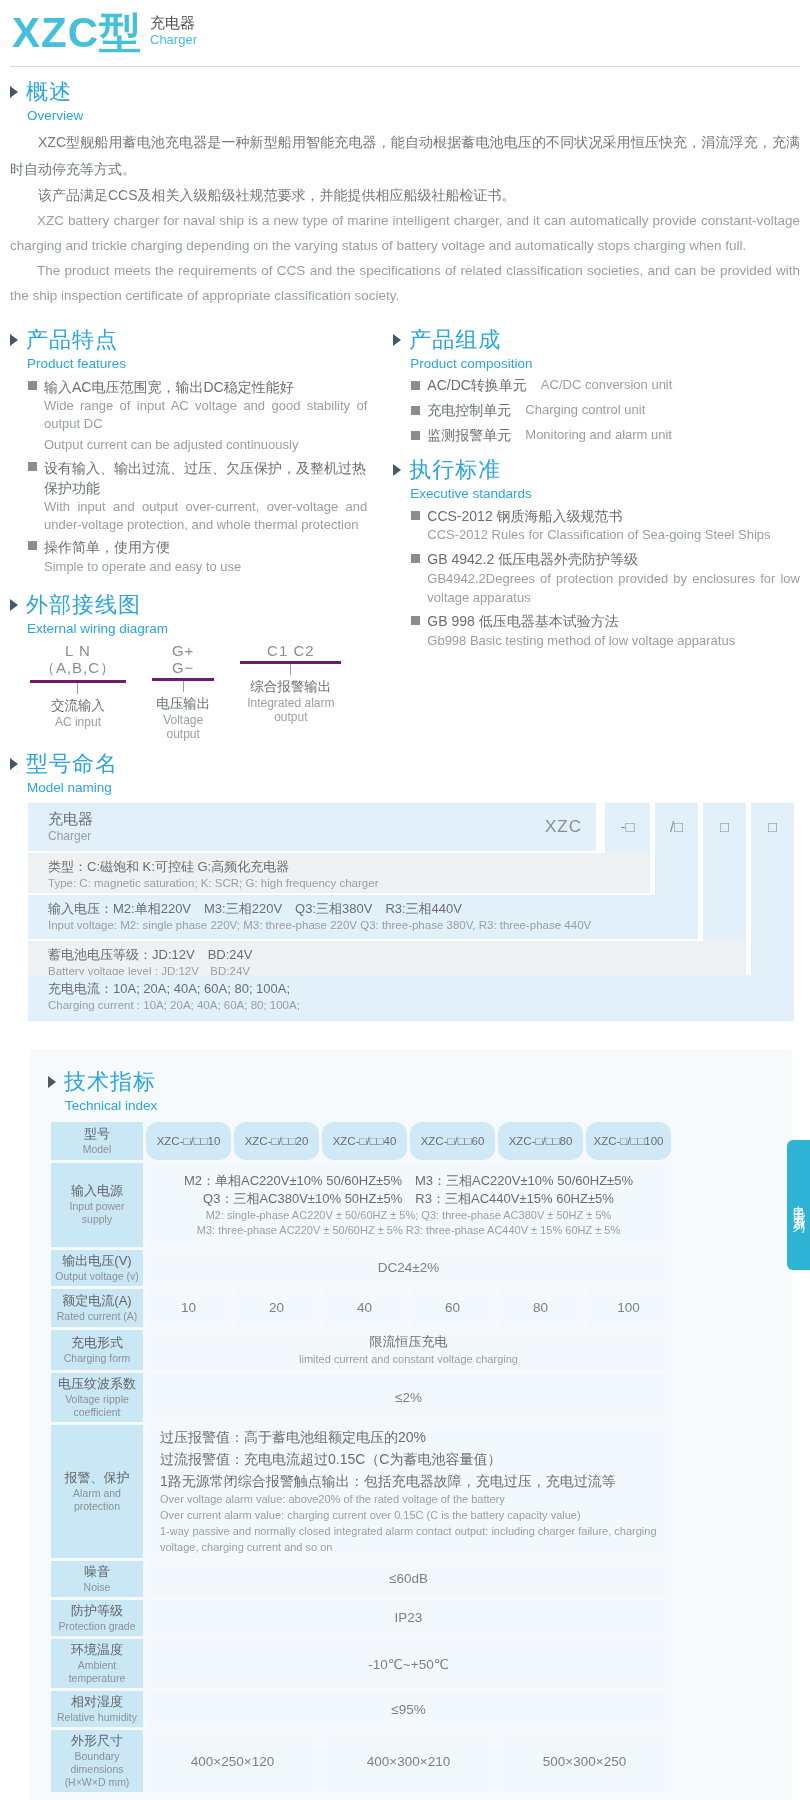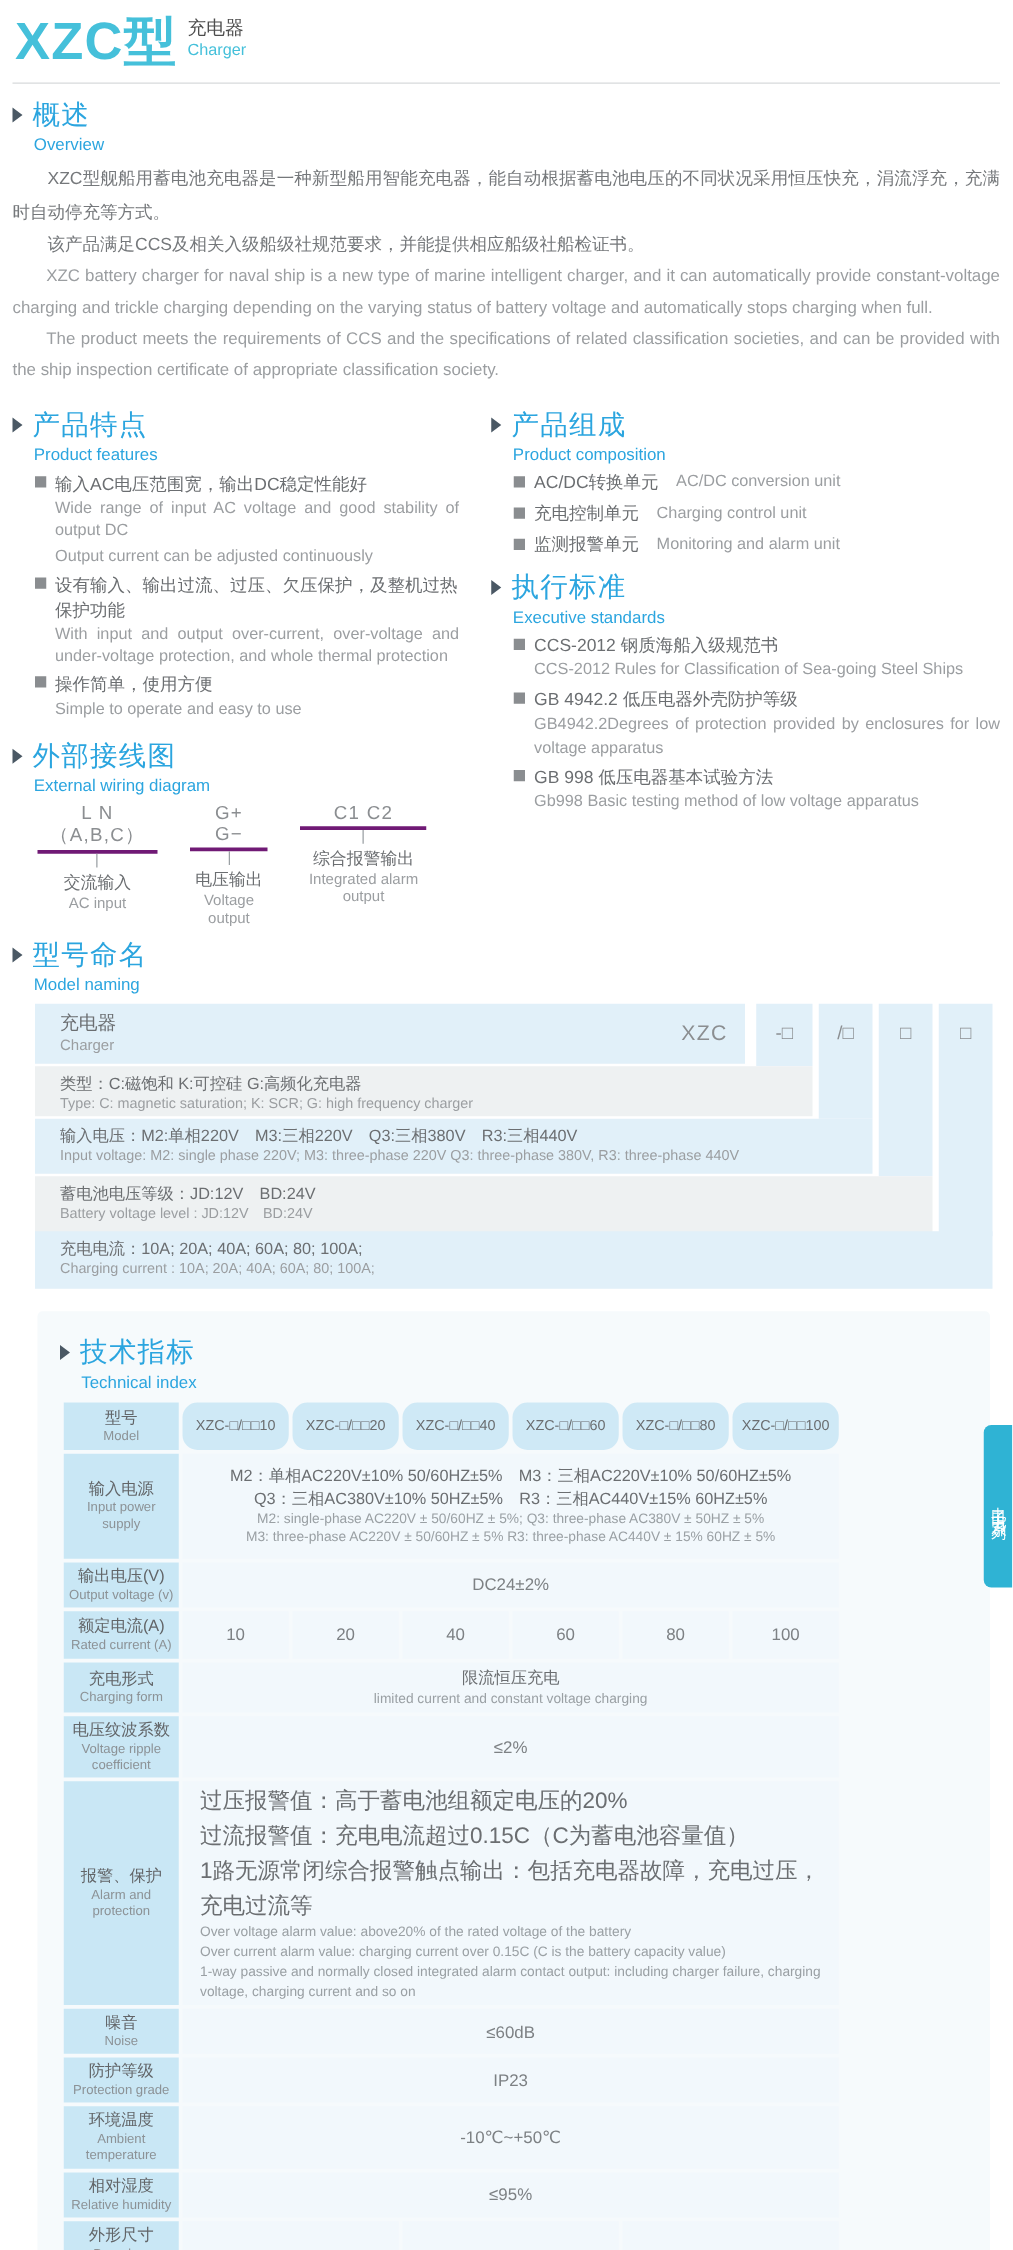--- a/index.html
+++ b/index.html
@@ -54,21 +54,21 @@
   .mn-row { position:absolute; left:0; }
   .mn-blue { background:#e1f0f9; }
   .mn-gray { background:#eef1f2; }
   .mn-r1 { top:0; height:48px; width:568px; display:flex; align-items:center; justify-content:space-between; padding:0 14px 0 20px; }
   .mn-prod-cn { font-size:15px; color:#6b6e71; line-height:1.25; }
   .mn-prod-en { font-size:12px; color:#9b9ea1; line-height:1.2; }
   .mn-code { font-size:17px; color:#8b8e91; letter-spacing:1px; }
   .mn-r2 { top:50px; height:40px; width:622px; }
   .mn-r3 { top:92px; height:44px; width:670px; }
   .mn-r4 { top:138px; height:46px; width:718px; }
-  .mn-r5 { top:182px; height:46px; width:766px; }
+  .mn-r5 { top:172px; height:46px; width:766px; }
   .mn-desc { padding:5px 0 0 20px; }
   .mn-desc-cn { font-size:13px; color:#6b6e71; line-height:1.35; }
   .mn-desc-en { font-size:11.5px; color:#9b9ea1; line-height:1.35; }
   .mn-stripe { position:absolute; top:0; background:#e1f0f9; }
   .s1 { left:577px; width:45px; height:50px; }
   .s2 { left:627px; width:43px; height:92px; }
   .s3 { left:675px; width:43px; height:138px; }
   .s4 { left:723px; width:43px; height:186px; }
   .mn-ph { position:absolute; top:0; height:48px; line-height:48px; text-align:center; font-size:15px; color:#8b8e91; }
   .p1 { left:577px; width:45px; } .p2 { left:627px; width:43px; }
@@ -80,21 +80,21 @@
   table.tech col.c-lbl { width:92px; }
   table.tech col.c-d { width:85px; }
   td.lbl { background:#c9e7f5; text-align:center; vertical-align:middle; padding:3px 2px; }
   .lbl-cn { font-size:13px; color:#626568; line-height:1.3; }
   .lbl-en { font-size:10.5px; color:#8c9296; line-height:1.25; }
   td.hd { background:#cfe9f6; text-align:center; vertical-align:middle; font-size:11.5px; color:#6b6e71; padding:2px 0;border-radius:12px; }
   td.val { background:#f2f8fc; text-align:center; vertical-align:middle; color:#7d8184; font-size:13.5px; padding:2px 4px; }
   .cellcn { font-size:13px; color:#6b6e71; line-height:1.4; }
   .cellen { font-size:11px; color:#9aa0a4; line-height:1.35; }
   td.val-left { text-align:left; padding-left:14px; }
-  .alarm-cn { font-size:18px; color:#6b6e71; line-height:1.55; }
+  .alarm-cn { font-size:14px; color:#6b6e71; line-height:1.55; }
   .alarm-en { font-size:11px; color:#9aa0a4; line-height:1.45; }
 
   
   .side-tab { position:absolute; right:0; top:1140px; width:23px; height:130px; background:#2fb3d4; border-radius:6px 0 0 6px; color:#fff; writing-mode:vertical-rl; text-orientation:upright; font-size:12px; letter-spacing:3px; display:flex; align-items:center; justify-content:center; }
 </style>
 </head>
 <body>
 
 <div class="page">
 

